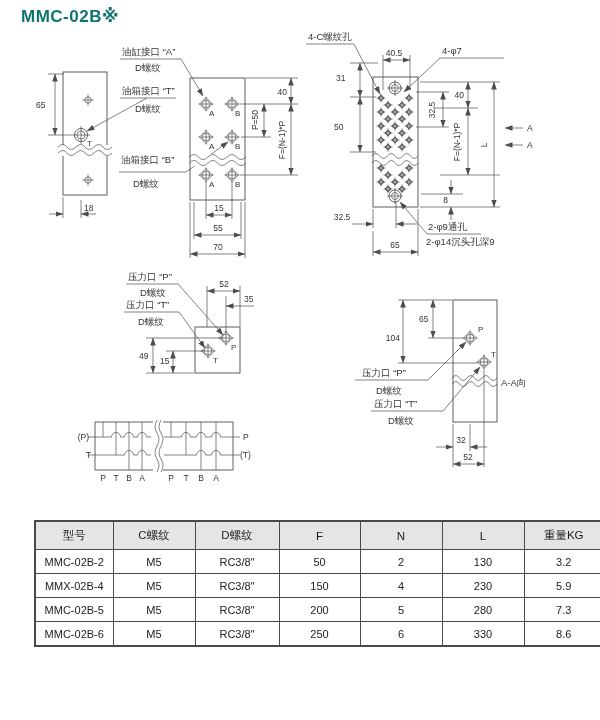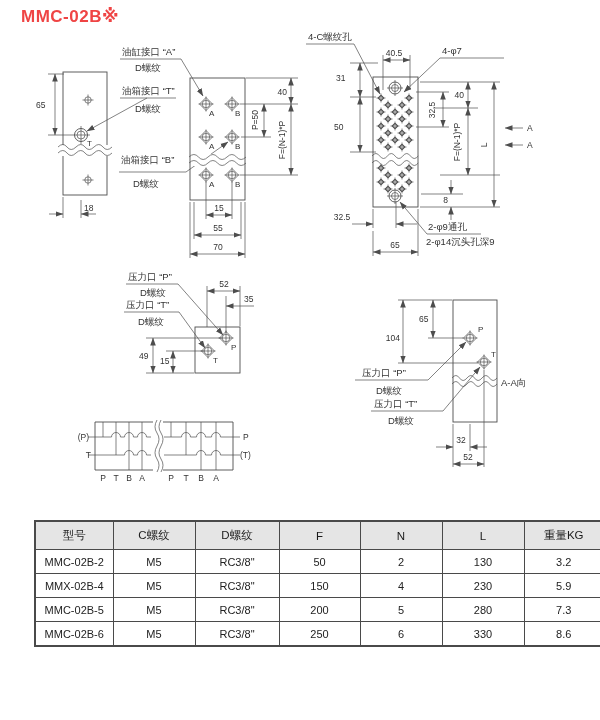--- a/index.html
+++ b/index.html
@@ -1,19 +1,19 @@
 <!DOCTYPE html>
 <html><head>
 <meta charset="utf-8">
 <style>
   html,body{margin:0;padding:0}
   body{width:600px;height:720px;background:#ffffff;position:relative;overflow:hidden;
        font-family:"Liberation Sans","DejaVu Sans",sans-serif}
   #title{position:absolute;left:21px;top:6px;margin:0;font-size:17px;font-weight:bold;
-         color:#ef4444;letter-spacing:.5px}
+         color:#0f766e;letter-spacing:.5px}
   #drawing{position:absolute;left:0;top:30px}
   .ln{fill:none;stroke:#4d4d4d;stroke-width:.9}
   .xln{stroke-width:.7}
   text{fill:#333}
   .ct{font-size:9.5px}
   .dt{font-size:8.5px}
   .pt{font-size:8px}
   .mid{text-anchor:middle}
   .end{text-anchor:end}
   #table-wrap{position:absolute;left:34px;top:520px;width:569px}

